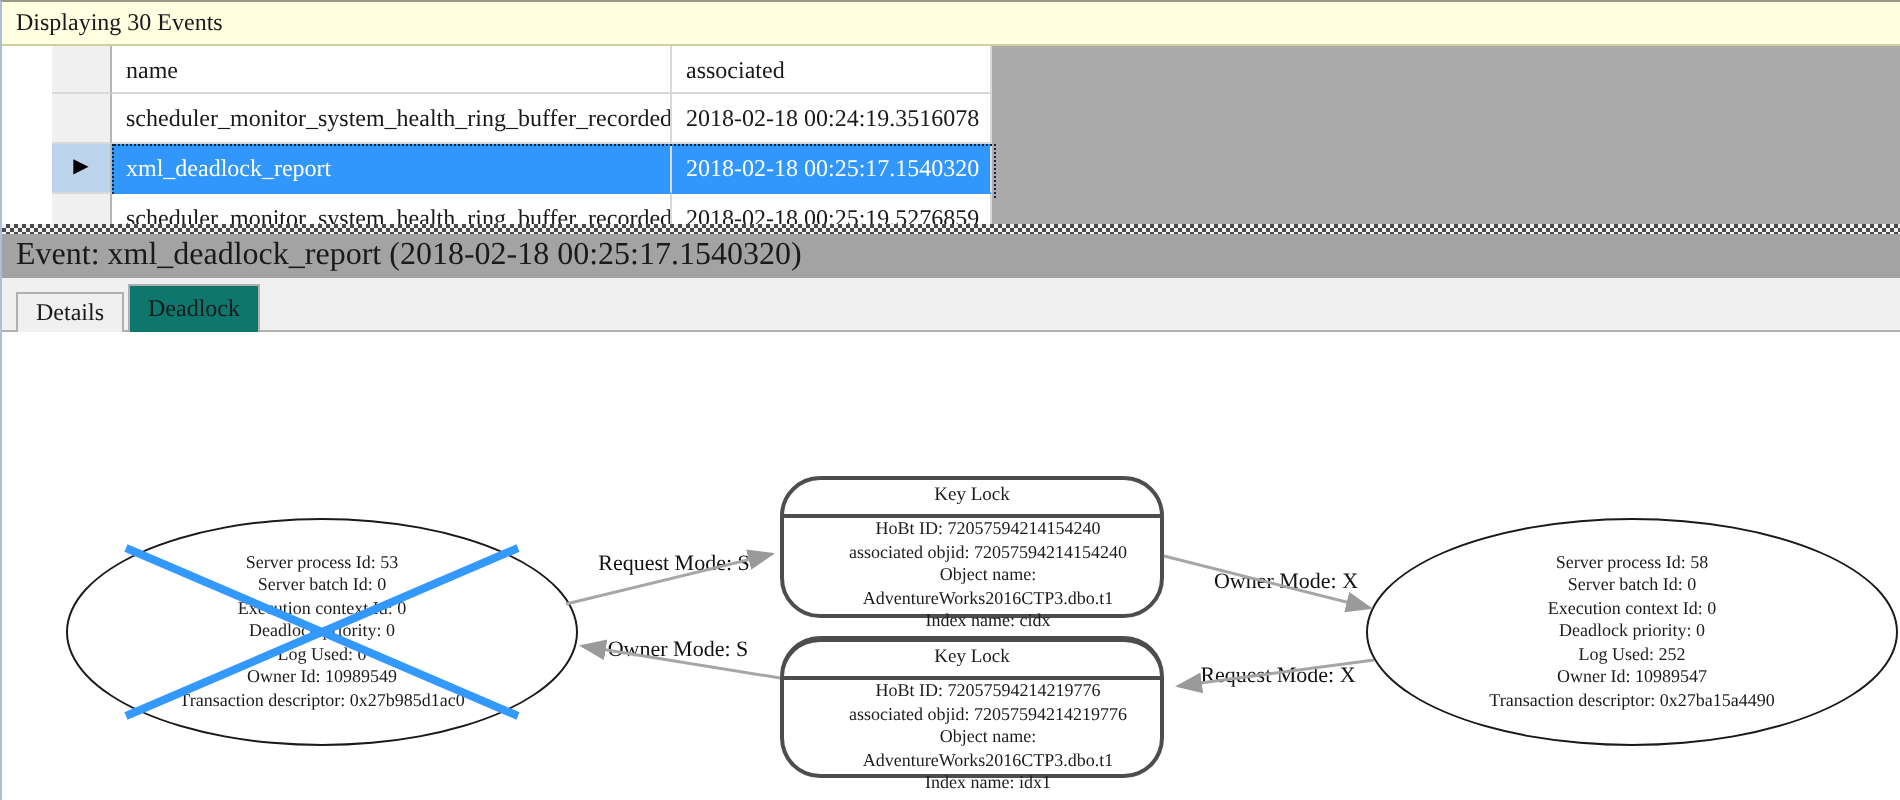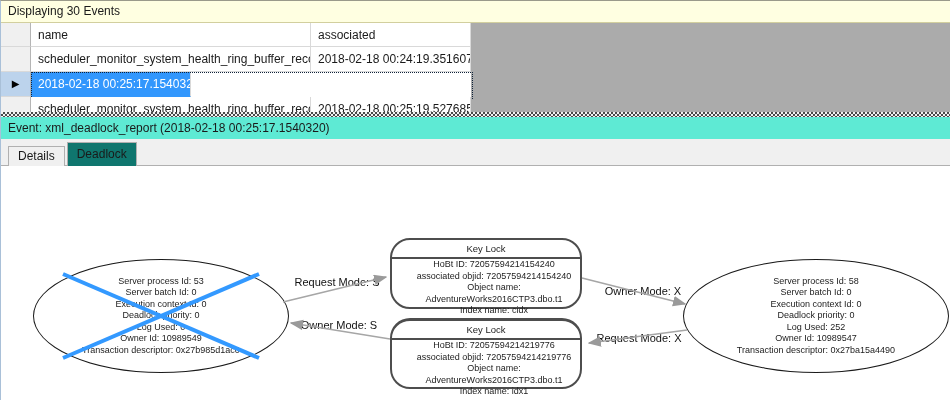--- a/index.html
+++ b/index.html
@@ -1,27 +1,27 @@
 <!DOCTYPE html>
 <html><head>
 <meta charset="utf-8">
 <style>
   * { margin:0; padding:0; box-sizing:border-box; }
   html,body { width:950px; height:400px; overflow:hidden; background:#fff;
               font-family:"Liberation Sans", sans-serif; }
   .app { width:950px; height:400px; display:flex; flex-direction:column;
-         border-left:1px solid #a9c0d8; border-top:1px solid #9a9a8a; }
+         border-left:1px solid #a9c0d8; border-top:1px solid #9a9a8a;font-family:Liberation Serif, serif; }
 
   
   .info-bar { height:22px; line-height:21px; background:#ffffe1; color:#1a1a1a;
               font-size:12px; padding-left:7px; border-bottom:1px solid #d2cf9e;
               flex:0 0 auto; }
 
   
-  .grid { height:89px; flex:0 0 auto; background:#ababab; overflow:hidden; position:relative; }
+  .grid { height:89px; flex:0 0 auto; background:#ababab; overflow:hidden; position:relative;margin-left:25px; }
   .g-row { display:flex; width:470px; height:25px; position:relative; background:#fff; }
   .g-head { height:24px; }
   .sel-cell { width:30px; flex:0 0 30px; background:#f0f0f0;
               border-right:1px solid #b5b5b5; border-bottom:1px solid #d9d9d9;
               display:flex; align-items:center; justify-content:center; }
   .cell { font-size:12px; color:#1a1a1a; line-height:24px; padding-left:7px;
           white-space:nowrap; overflow:hidden;
           border-right:1px solid #d9d9d9; border-bottom:1px solid #d9d9d9; background:#fff; }
   .c-name { width:280px; flex:0 0 280px; }
   .c-ts   { width:160px; flex:0 0 160px; }
@@ -30,21 +30,21 @@
   .g-row.sel .sel-cell { background:#bcd3ec; }
   .g-row.sel::after { content:""; position:absolute; left:30px; top:0; width:440px; height:25px;
                       border:1px dotted #10233a; pointer-events:none; }
   .arrow-glyph { font-size:10px; color:#000; line-height:1; }
 
   
   .splitter { height:5px; flex:0 0 auto; cursor:row-resize;
               background: conic-gradient(#4a4a4a 25%, #f2f2f2 0 50%, #4a4a4a 0 75%, #f2f2f2 0) 0 0 / 4px 4px; }
 
   
-  .event-bar { height:22px; line-height:22px; background:#5eead4; font-size:12px;
+  .event-bar { height:22px; line-height:22px; background:#a3a3a3; font-size:16px;
                color:#1a1a1a; padding-left:7px; flex:0 0 auto; }
 
   
   .tabstrip { height:27px; flex:0 0 auto; background:#f0f0f0; display:flex;
               align-items:flex-end; padding-left:7px; position:relative;text-align:right; }
   .tabstrip::after { content:""; position:absolute; left:0; right:0; bottom:0; height:1px;
                      background:#b0b0b0; }
   .tab { font-size:12px; color:#1a1a1a; background:#f0f0f0; border:1px solid #b0b0b0;
          border-bottom:none; height:20px; line-height:19px; padding:0 9px; cursor:default;
          position:relative; z-index:1; }
@@ -83,20 +83,21 @@
     </div>
     <div class="g-row">
       <div class="sel-cell"></div>
       <div class="cell c-name">scheduler_monitor_system_health_ring_buffer_recorded</div>
       <div class="cell c-ts">2018-02-18 00:24:19.3516078</div>
     </div>
     <div class="g-row sel">
       <div class="sel-cell">
         <span class="arrow-glyph">▶</span>
       </div>
+      <div class="cell c-name">xml_deadlock_report</div>
       <div class="cell c-ts">2018-02-18 00:25:17.1540320</div>
     </div>
     <div class="g-row">
       <div class="sel-cell"></div>
       <div class="cell c-name">scheduler_monitor_system_health_ring_buffer_recorded</div>
       <div class="cell c-ts">2018-02-18 00:25:19.5276859</div>
     </div>
   </div>
 
   <div class="splitter"></div>

